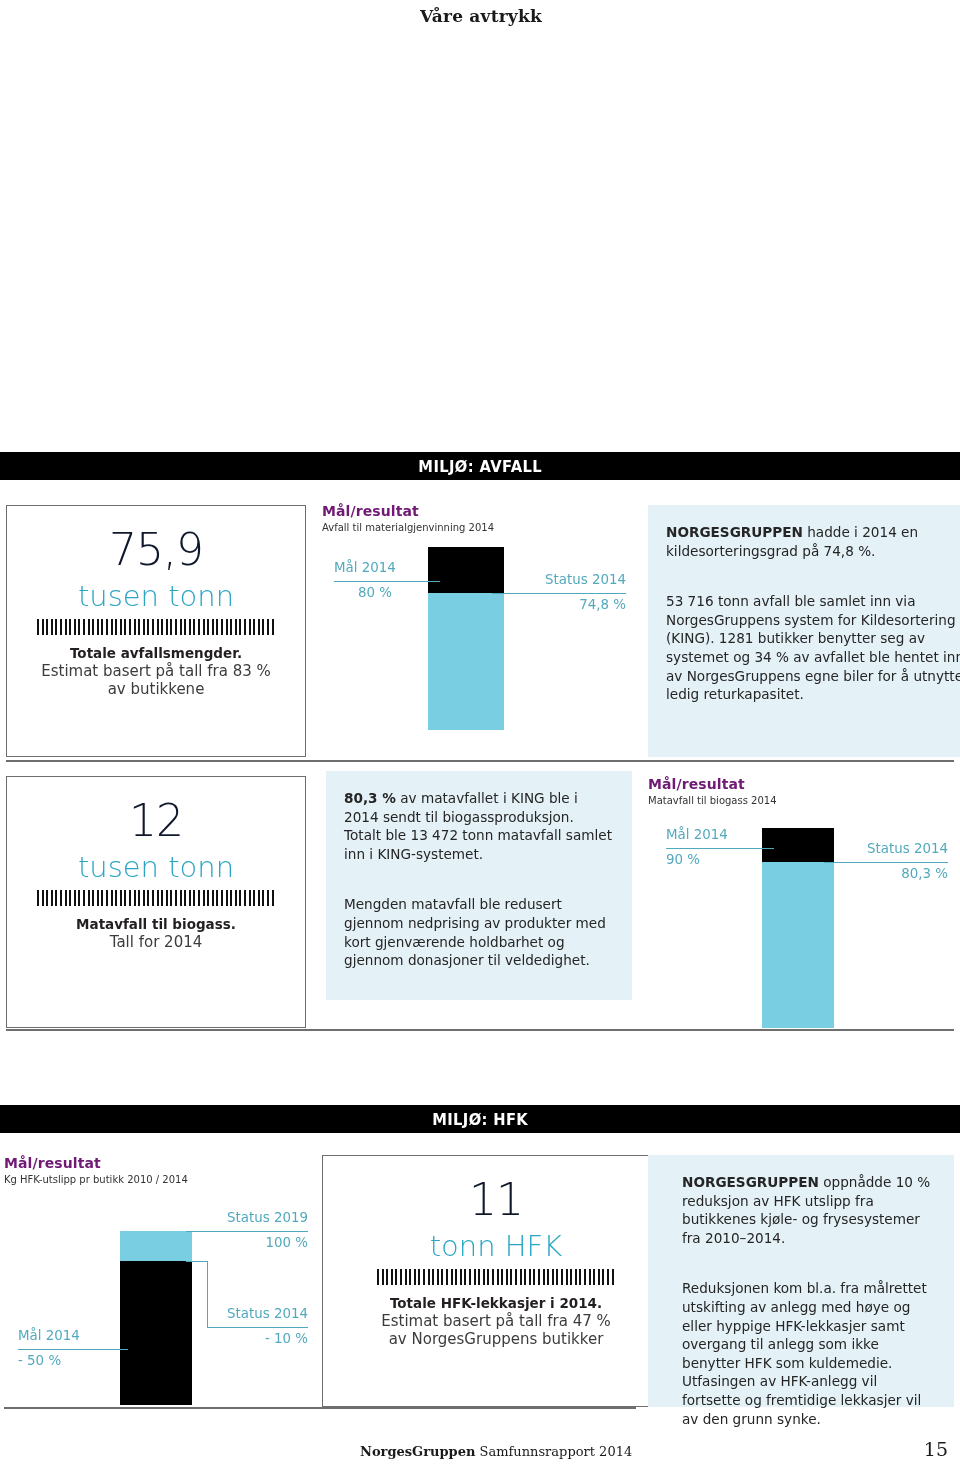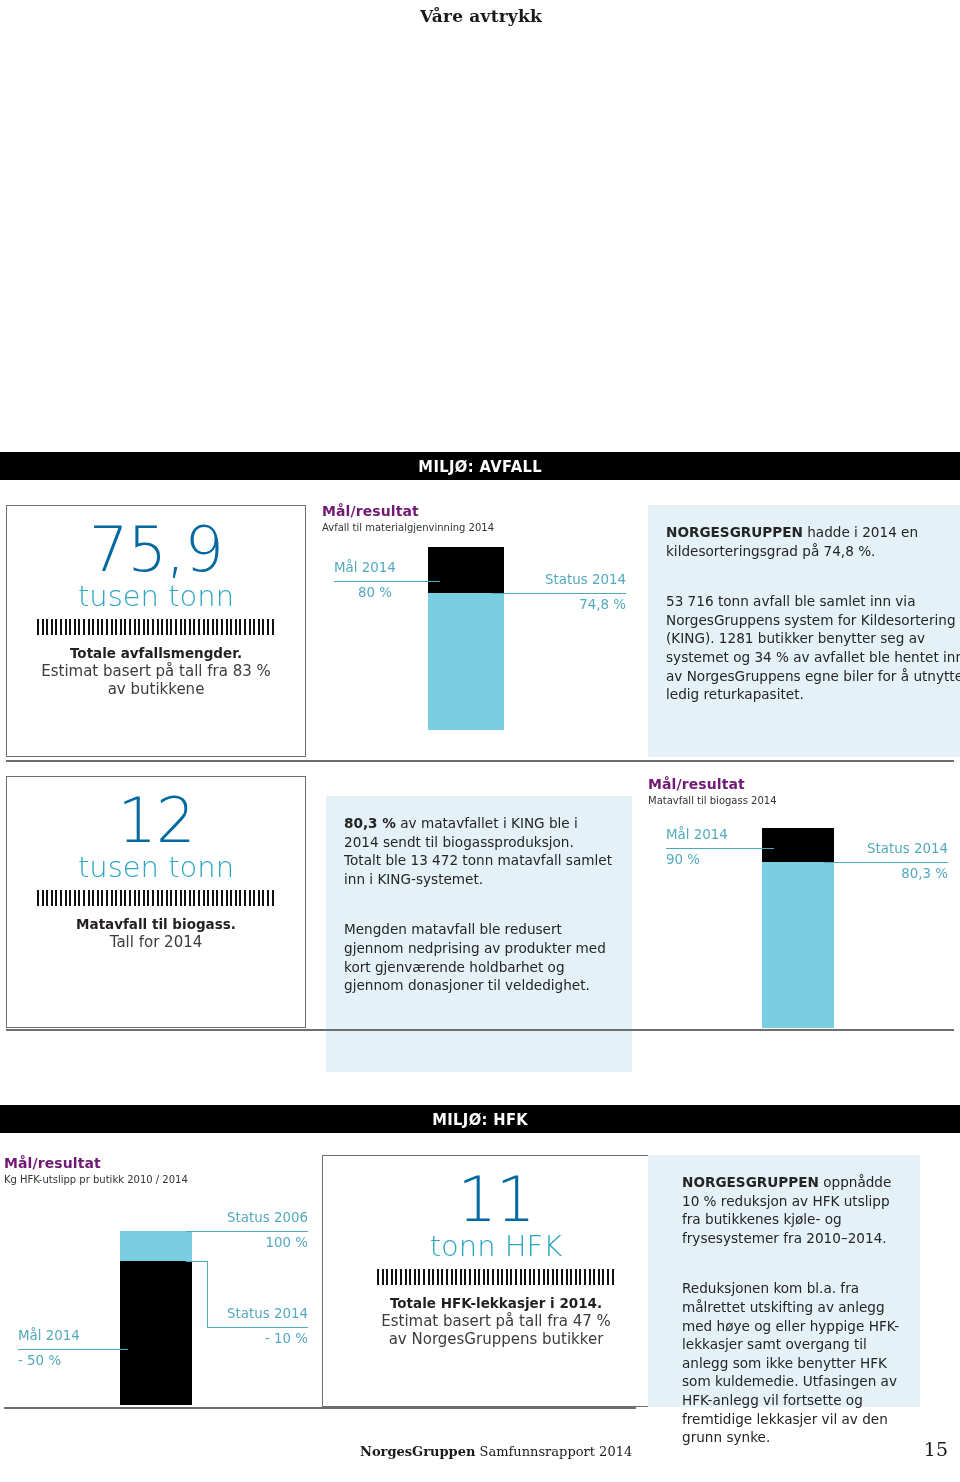--- a/index.html
+++ b/index.html
@@ -35,22 +35,22 @@
   .block { position: absolute; }
 
   
   .numbox {
     border: 1px solid #6e6e6e;
     background: #ffffff;
     display: flex; flex-direction: column; align-items: center;
     padding-top: 12px;
   }
   .bignum {
-    font-size: 62px; line-height: 64px; font-weight: 300;
-    color: #0369a1; letter-spacing: -1px; text-align: center;
+    font-size: 44px; line-height: 64px; font-weight: 300;
+    color: #0f172a; letter-spacing: -1px; text-align: center;
   }
   .bigunit {
     font-size: 29px; line-height: 32px; font-weight: 300;
     color: #2aa6c4; margin-top: -2px;
   }
   .tickrule {
     width: 238px; height: 16px; margin: 7px 0 9px 0;
     background-image: repeating-linear-gradient(to right,
         #111 0px, #111 2px, #ffffff 2px, #ffffff 4.6px);
   }
@@ -138,21 +138,21 @@
   <div class="hrule" style="left:6px; top:760px; width:948px;"></div>
 
   <div class="block numbox" style="left:6px; top:776px; width:300px; height:252px;">
     <div class="bignum">12</div>
     <div class="bigunit">tusen tonn</div>
     <div class="tickrule"></div>
     <div class="capbold">Matavfall til biogass.</div>
     <div class="capreg">Tall for 2014</div>
   </div>
 
-  <div class="block infopanel" style="left:326px; top:796px; width:306px; height:276px;">
+  <div class="block infopanel" style="left:326px; top:771px; width:306px; height:229px;">
     <p><b>80,3 %</b><span> av matavfallet i KING ble i 2014 sendt til biogassproduksjon. Totalt ble 13 472 tonn matavfall samlet inn i KING-systemet.</span></p>
     <p>Mengden matavfall ble redusert gjennom nedprising av produkter med kort gjenværende holdbarhet og gjennom donasjoner til veldedighet.</p>
   </div>
 
   <div class="block" style="left:648px; top:776px; width:306px; height:252px;">
     <div class="charttitle">Mål/resultat</div>
     <div class="chartsub">Matavfall til biogass 2014</div>
 
     <div class="plot" style="position:absolute; left:0; top:44px; width:306px; height:208px;">
       <div class="bar bar-black" style="left:114px; top:8px; width:72px; height:200px;"></div>
@@ -178,21 +178,21 @@
     <div class="charttitle">Mål/resultat</div>
     <div class="chartsub">Kg HFK-utslipp pr butikk 2010 / 2014</div>
 
     <div class="plot" style="position:absolute; left:0; top:44px; width:312px; height:206px;">
 
       <div class="bar bar-cyan" style="left:116px; top:32px; width:72px; height:30px;"></div>
 
       <div class="bar bar-black" style="left:116px; top:62px; width:72px; height:144px;"></div>
 
       <div class="leader" style="left:182px; top:32px; width:122px;"></div>
-      <div class="lbl lbl-r" style="left:182px; top:10px; width:122px;">Status 2006</div>
+      <div class="lbl lbl-r" style="left:182px; top:10px; width:122px;">Status 2019</div>
       <div class="lbl lbl-r" style="left:182px; top:35px; width:122px;">100 %</div>
 
       <div class="leader" style="left:182px; top:62px; width:22px;"></div>
       <div class="leader-v" style="left:203px; top:62px; height:66px;"></div>
       <div class="leader" style="left:203px; top:128px; width:101px;"></div>
       <div class="lbl lbl-r" style="left:182px; top:106px; width:122px;">Status 2014</div>
       <div class="lbl lbl-r" style="left:182px; top:131px; width:122px;">- 10 %</div>
 
       <div class="leader" style="left:14px; top:150px; width:110px;"></div>
       <div class="lbl" style="left:14px; top:128px;">Mål 2014</div>
@@ -202,21 +202,21 @@
 
   <div class="block numbox" style="left:322px; top:1155px; width:348px; height:252px;">
     <div class="bignum">11</div>
     <div class="bigunit">tonn HFK</div>
     <div class="tickrule"></div>
     <div class="capbold">Totale HFK-lekkasjer i 2014.</div>
     <div class="capreg">Estimat basert på tall fra 47 %</div>
     <div class="capreg">av NorgesGruppens butikker</div>
   </div>
 
-  <div class="block infopanel" style="left:648px; top:1155px; width:272px; height:252px;padding-left:34px;">
+  <div class="block infopanel" style="left:648px; top:1155px; width:306px; height:252px;padding-left:34px;">
     <p><b>NORGESGRUPPEN</b><span> oppnådde 10 % reduksjon av HFK utslipp fra butikkenes kjøle- og frysesystemer fra 2010–2014.</span></p>
     <p>Reduksjonen kom bl.a. fra målrettet utskifting av anlegg med høye og eller hyppige HFK-lekkasjer samt overgang til anlegg som ikke benytter HFK som kuldemedie. Utfasingen av HFK-anlegg vil fortsette og fremtidige lekkasjer vil av den grunn synke.</p>
   </div>
 
   <div class="hrule" style="left:4px; top:1407px; width:632px;"></div>
 
   <div class="footer">
     <b>NorgesGruppen</b><span> Samfunnsrapport 2014</span>
   </div>
   <div class="pagenum">15</div>

